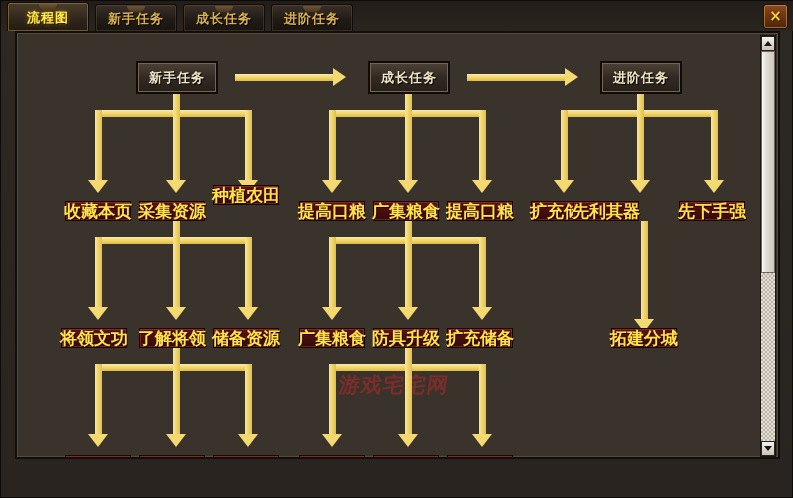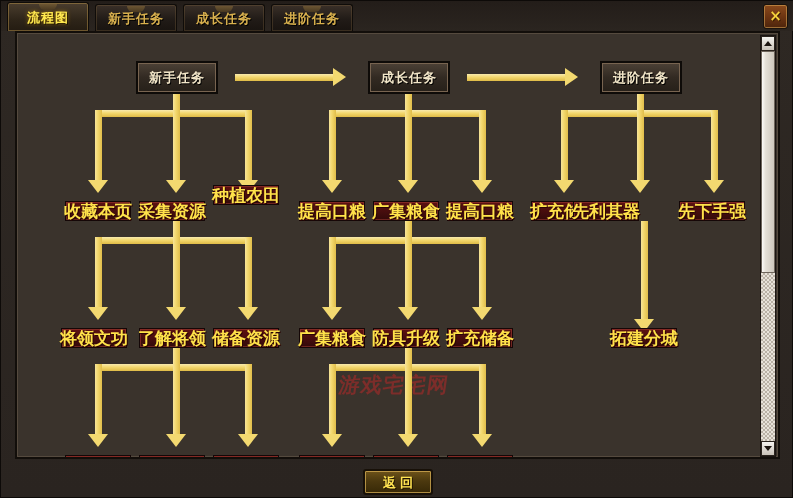--- a/index.html
+++ b/index.html
@@ -422,17 +422,14 @@
       </div>
       <div class="sb-track">
         <div class="sb-thumb"></div>
       </div>
       <div class="sb-btn down">
         <span class="tri"></span>
       </div>
     </div>
   </div>
 
-  <div class="back-btn">
-    <span class="lbl">返回</span>
-  </div>
 
 </div>
 
 </body></html>

